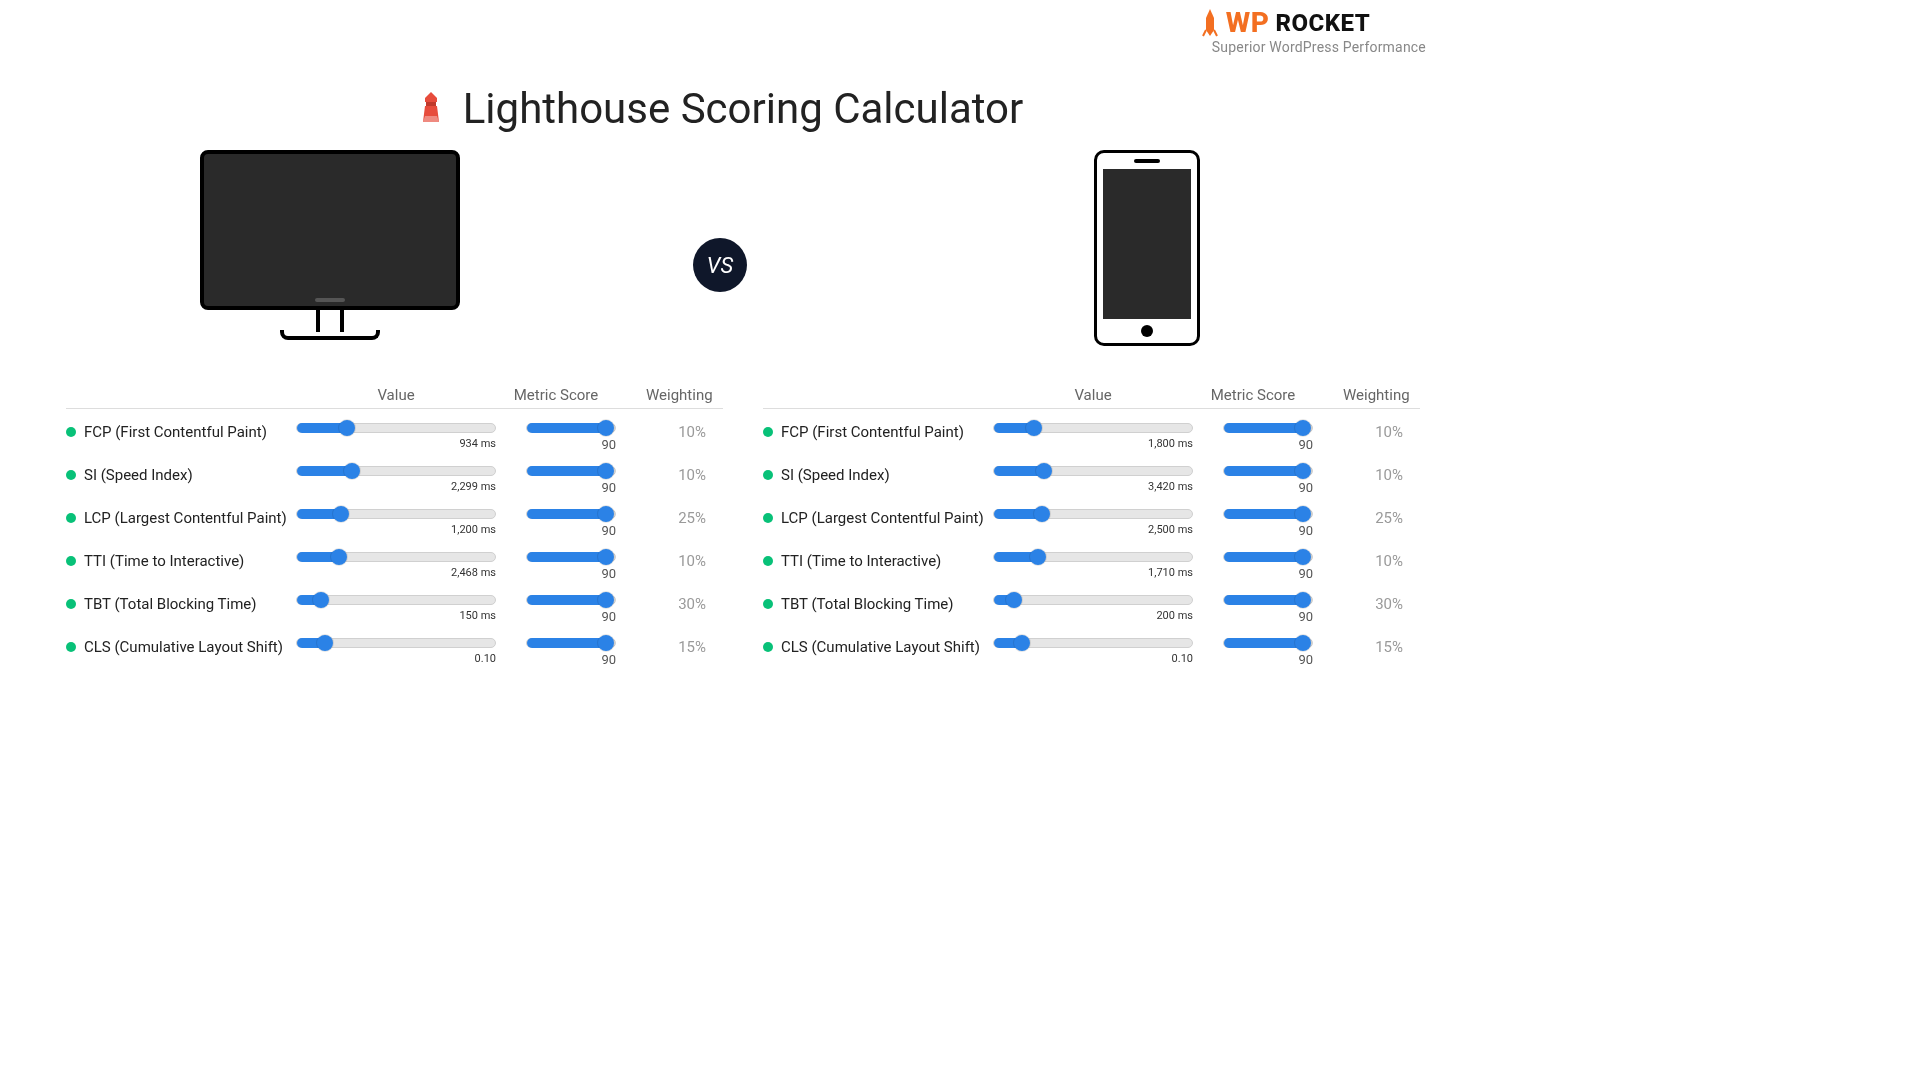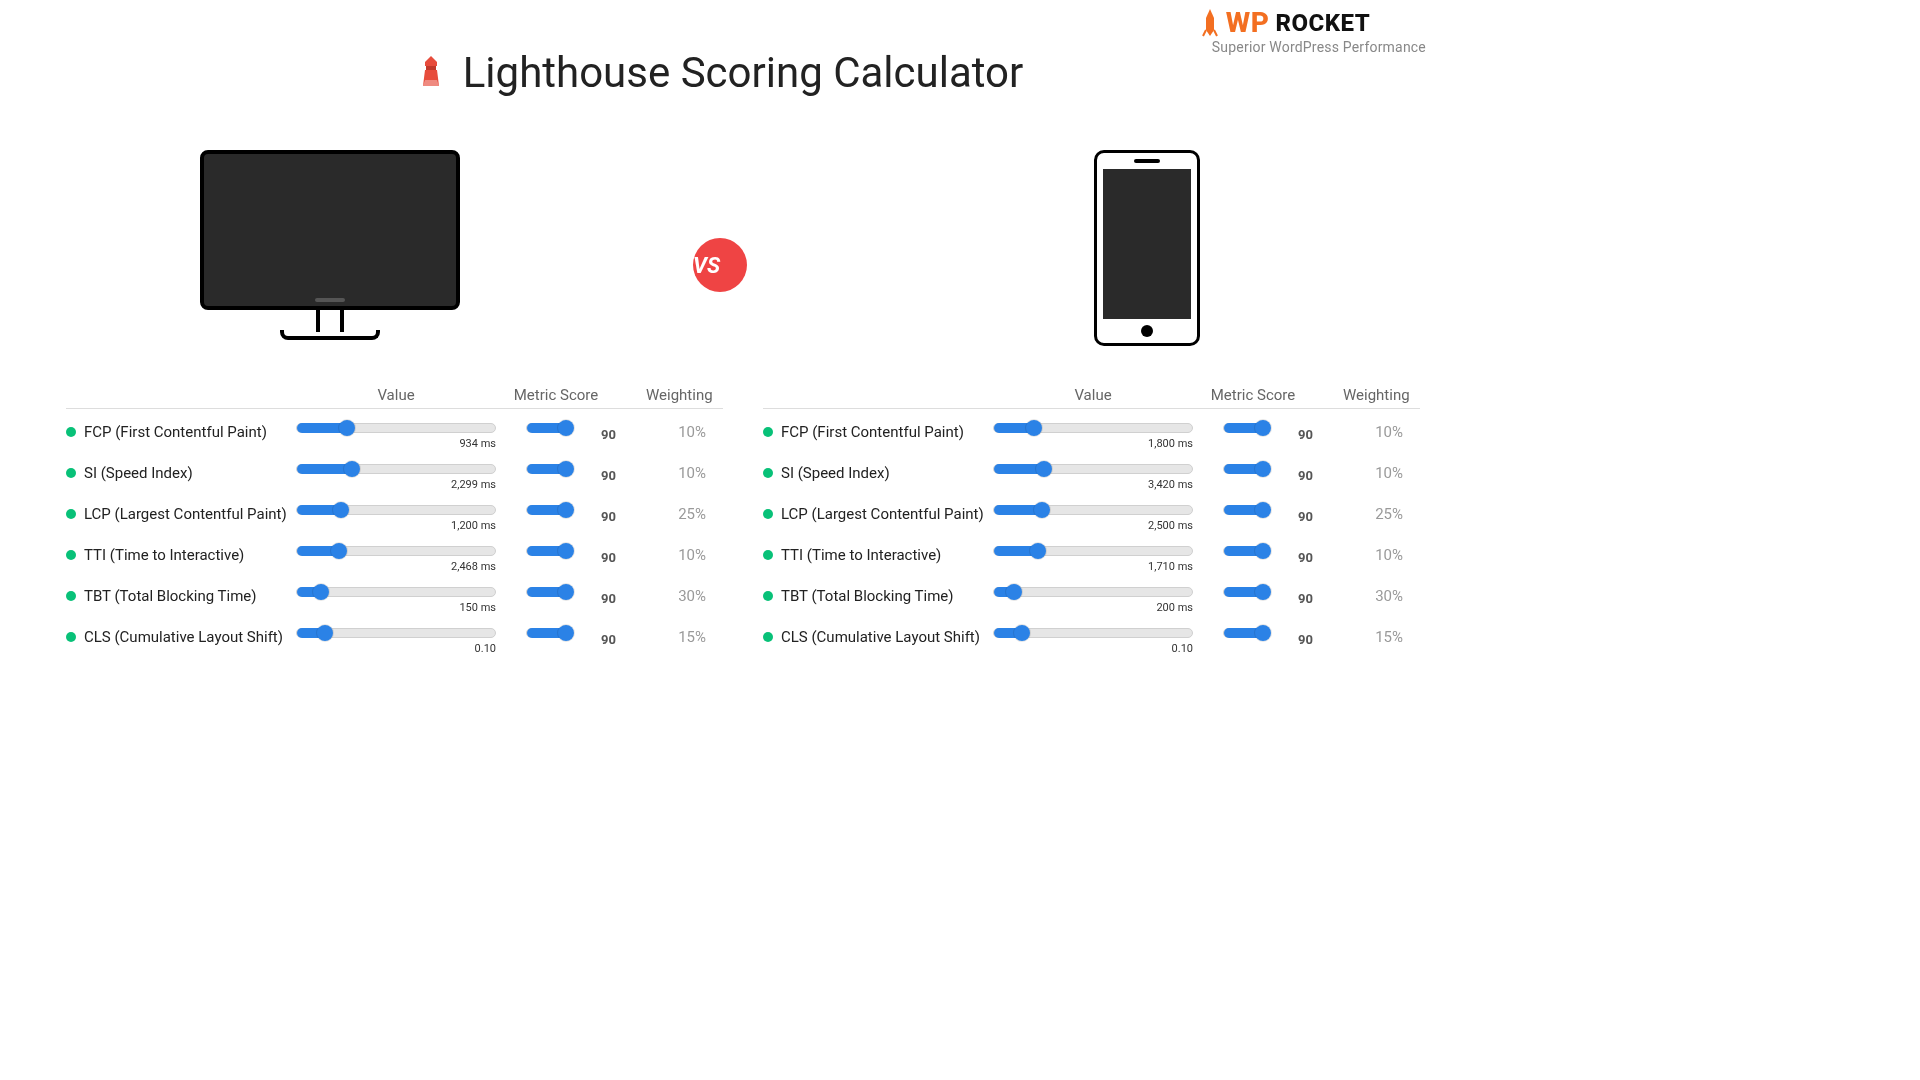--- a/index.html
+++ b/index.html
@@ -18,36 +18,36 @@
     text-align: left;
   }
   .logo-row { display:flex; align-items:center; gap:6px;}
   .logo-wp { color:#f36f21; font-weight:800; font-size:28px; letter-spacing:0.5px;}
   .logo-rocket { color:#111; font-weight:800; font-size:24px; letter-spacing:0.5px;}
   .logo-sub { color:#888; font-size:14px; margin-left:12px; letter-spacing:0.2px;}
   .rocket-icon svg { display:block; }
 
   .title {
     text-align:center;
-    padding-top: 48px;
+    padding-top: 84px;
     display:flex;
     justify-content:center;
     align-items:center;
     gap:18px;
   }
   .title h1 { font-weight:400; font-size:42px; color:#222; }
 
   .vs-badge {
     position:absolute;
     left:50%; transform:translateX(-50%);
     top: 238px;
     width:54px; height:54px;
-    background:#ef4444; border-radius:50%;
-    display:flex; align-items:center; 
-    color:#fff; font-weight:700; font-style:italic; font-size:22px;
+    background:#0f172a; border-radius:50%;
+    display:flex; align-items:center; justify-content:center;
+    color:#fff; font-weight:400; font-style:italic; font-size:22px;
   }
 
   .devices {
     position:absolute;
     top:150px; left:0; right:0;
     display:flex; justify-content:space-between;
     padding: 0 240px 0 200px;
   }
   .monitor { width:260px; display:flex; flex-direction:column; align-items:center;}
   .monitor-screen { width:260px; height:160px; border:4px solid #000; border-radius:8px; background:#2a2a2a; position:relative;}
@@ -89,21 +89,21 @@
   }
   .metric-label { display:flex; align-items:center; gap:8px; white-space:nowrap;}
   .dot { width:10px; height:10px; border-radius:50%; background:#08c178; flex-shrink:0;}
   .slider-wrap { display:flex; flex-direction:column; }
   .slider {
     position:relative; height:10px; background:#e6e6e6; border-radius:6px; border:1px solid #d0d0d0;
   }
   .slider-fill { position:absolute; left:0; top:-1px; bottom:-1px; background:#2b82e6; border-radius:6px;}
   .slider-knob { position:absolute; top:50%; transform:translate(-50%,-50%); width:16px; height:16px; background:#2b82e6; border-radius:50%; box-shadow:0 0 0 1px rgba(0,0,0,0.1);}
   .slider-value { text-align:right; font-size:11px; color:#333; margin-top:4px;}
-  .score-wrap { display:flex; flex-direction:row; align-items:flex-start; padding-left:30px;font-weight:bold;}
+  .score-wrap { display:flex; flex-direction:column; align-items:center; padding-left:30px;}
   .score-slider { width:100%; }
   .score-value { font-size:13px; color:#555; margin-top:4px; text-align:right; width:100%;}
   .weight { text-align:right; color:#9a9a9a; padding-top:0px; margin-left: 30px;}
 
 </style>
 </head>
 <body>
 
 <div class="logo">
   <div class="logo-row">

